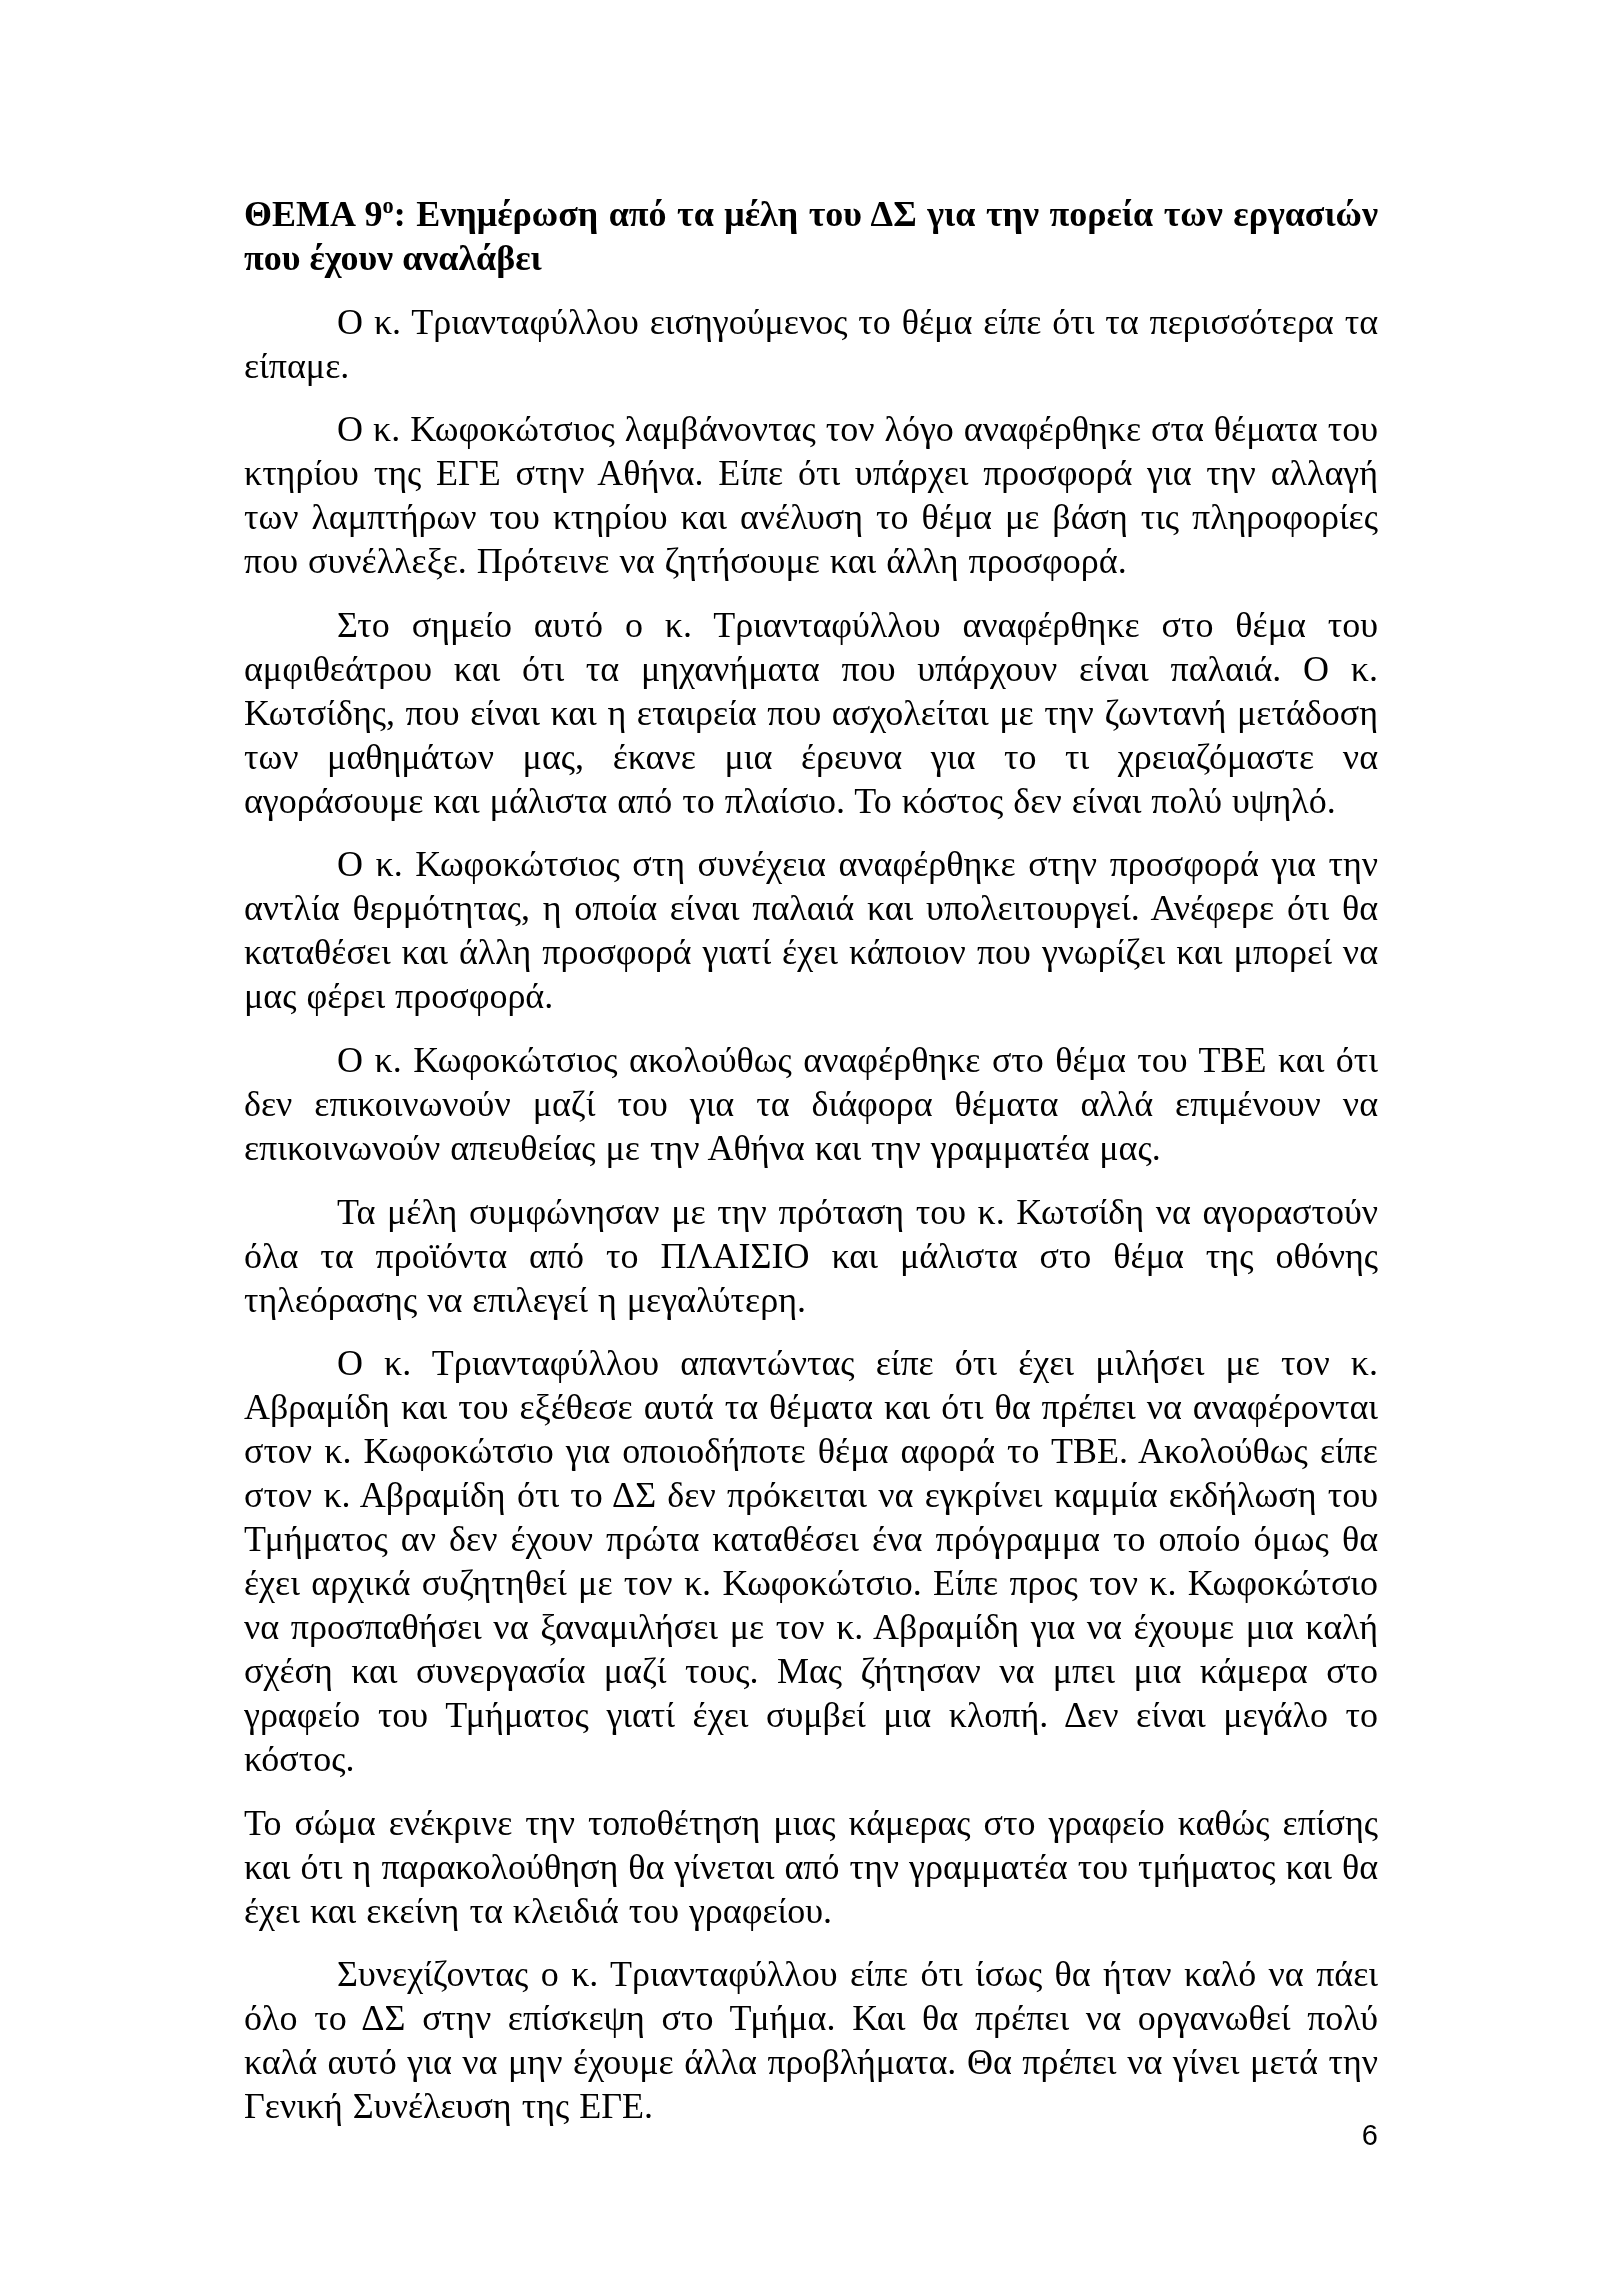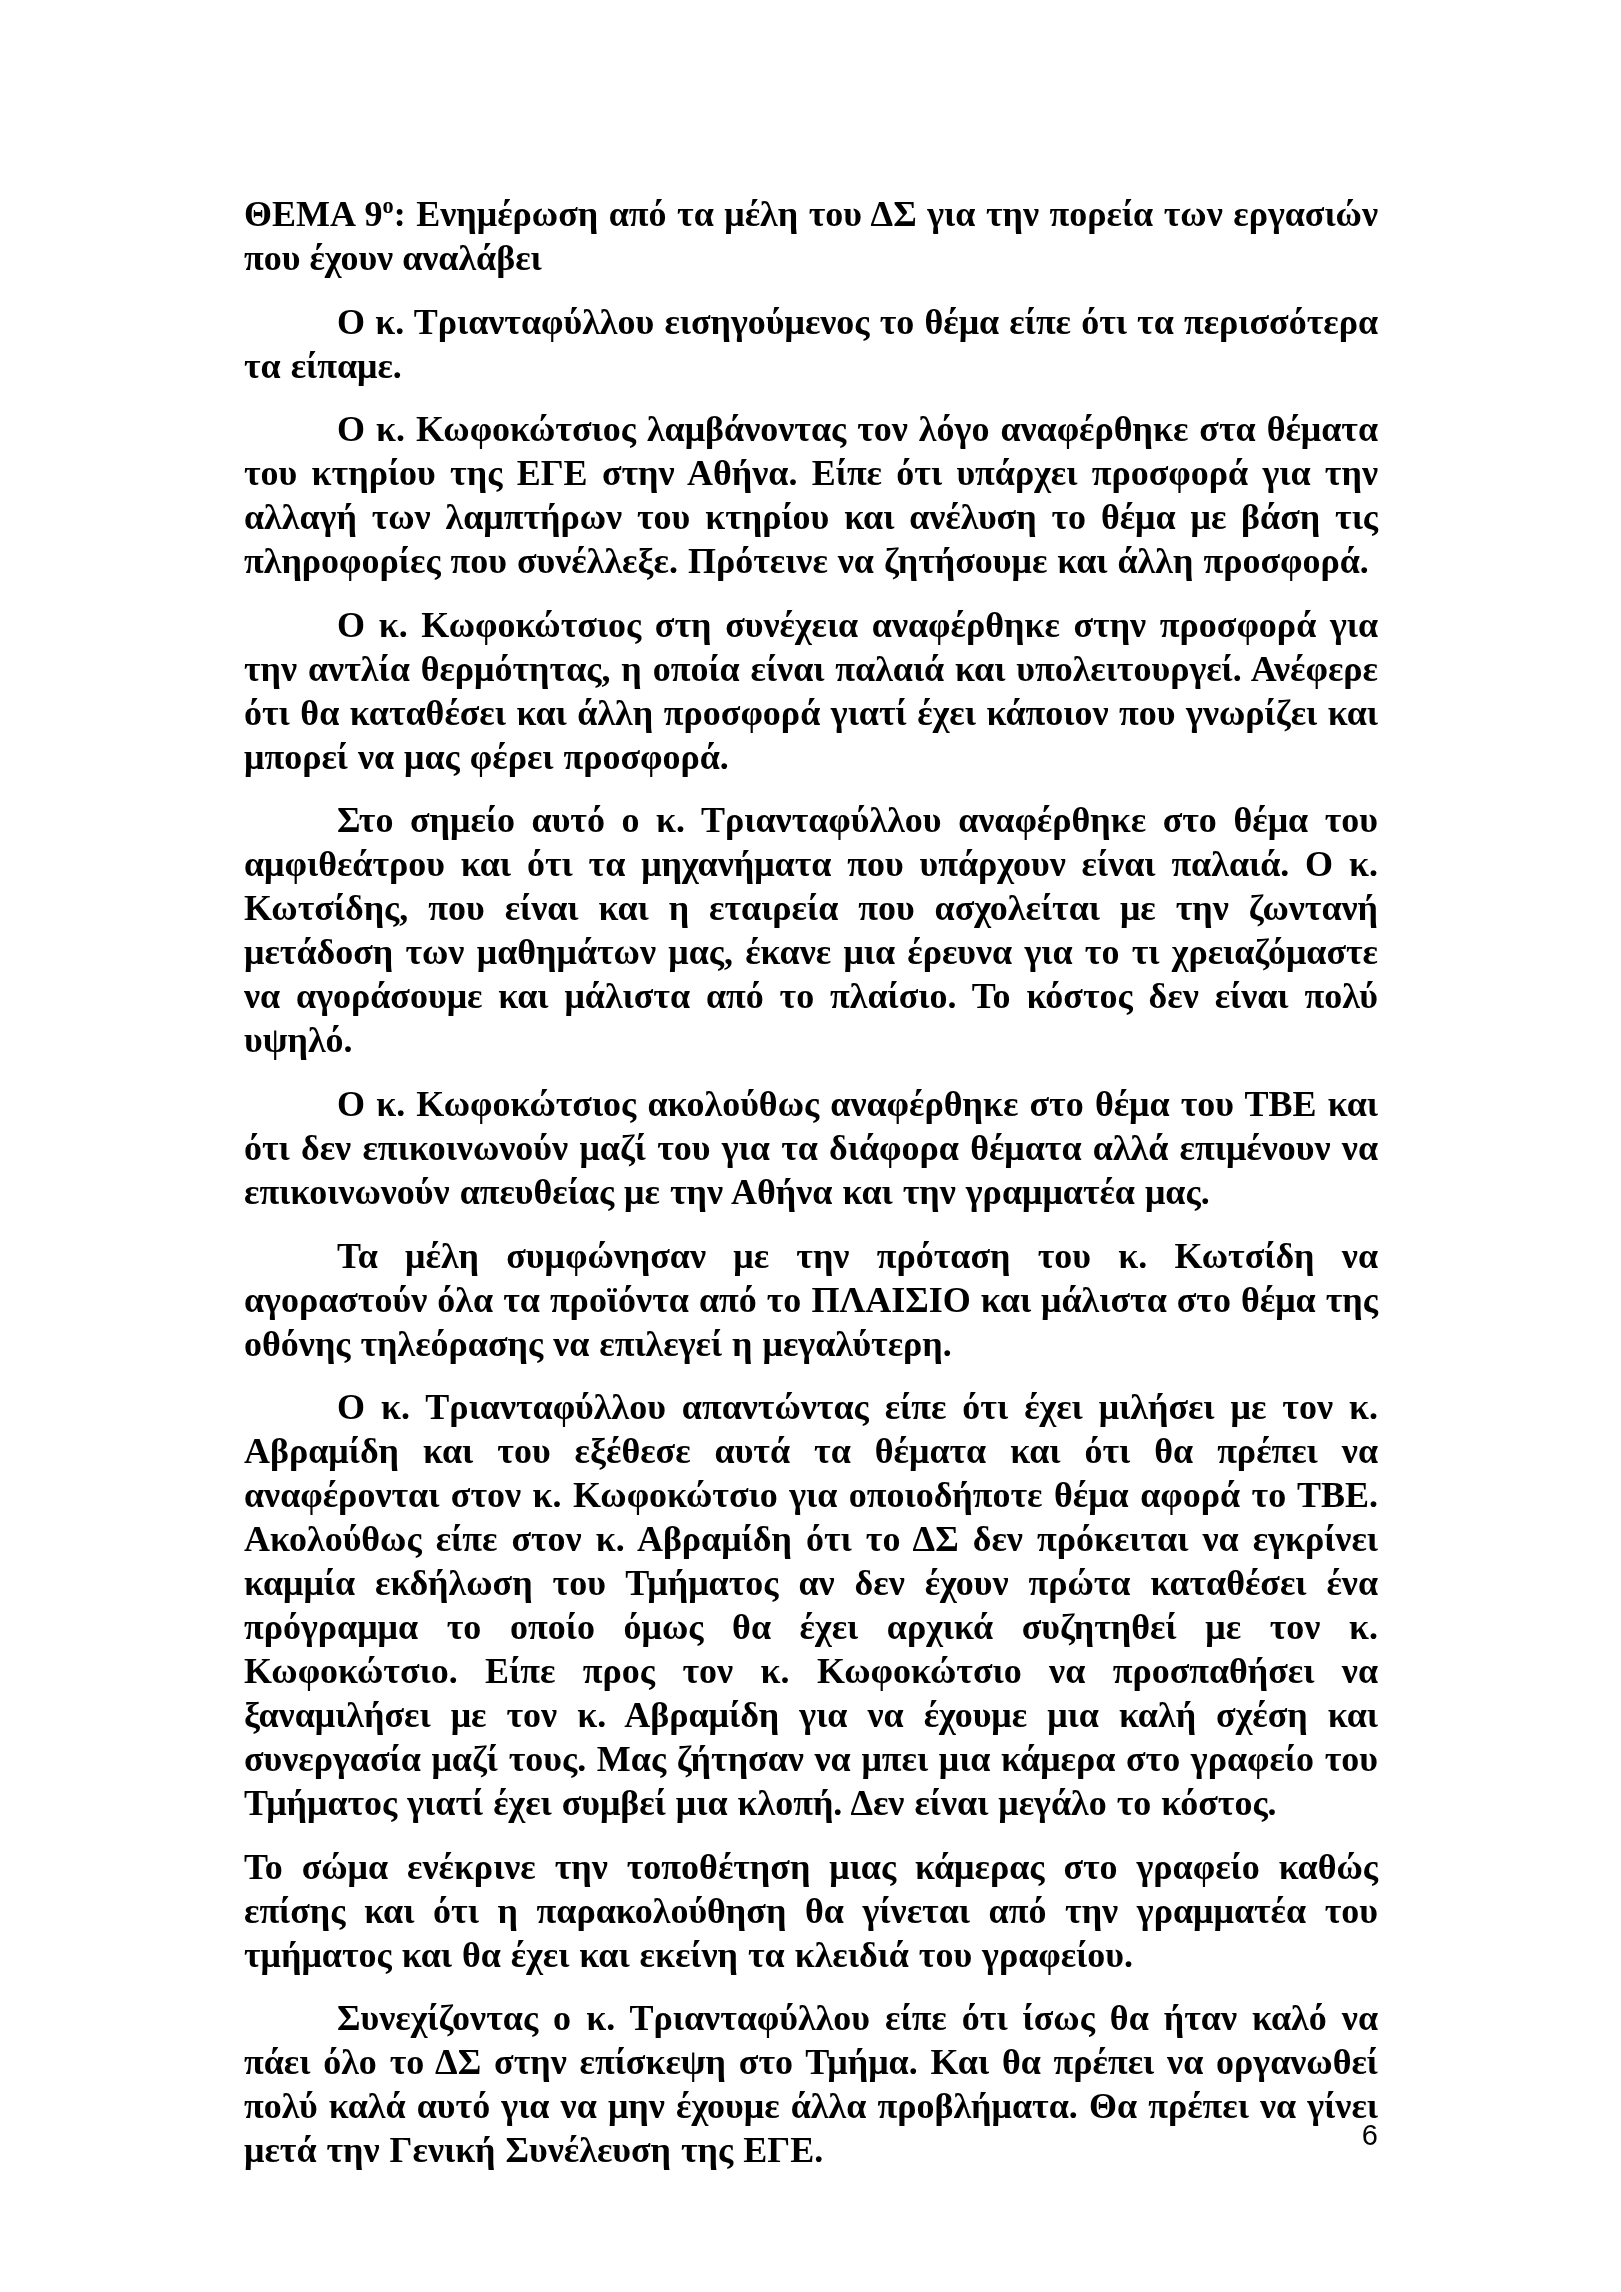--- a/index.html
+++ b/index.html
@@ -40,21 +40,20 @@
     font-size: 0.62em;
     line-height: 0;
     vertical-align: super;
   }
   .para {
     font-size: 36px;
     line-height: 44px;
     text-align: justify;
     margin: 0 0 19.6px 0;
     word-spacing: 1px;
-    font-weight: bold;
   }
   .para.indent {
     text-indent: 93px;
   }
   .page-number {
     position: absolute;
     right: 243px;
     top: 2118px;
     font-family: "Liberation Sans", sans-serif;
     font-size: 29px;
@@ -66,22 +65,22 @@
 <body>
 
 <div class="page">
   <div class="content">
     <h1 class="heading"><span>ΘΕΜΑ 9</span><sup>ο</sup><span>: Ενημέρωση από τα μέλη του ΔΣ για την πορεία των εργασιών που έχουν αναλάβει</span></h1>
 
     <div>
 
     <p class="para indent">Ο κ. Τριανταφύλλου εισηγούμενος το θέμα είπε ότι τα περισσότερα τα είπαμε.</p>
         <p class="para indent">Ο κ. Κωφοκώτσιος λαμβάνοντας τον λόγο αναφέρθηκε στα θέματα του κτηρίου της ΕΓΕ στην Αθήνα. Είπε ότι υπάρχει προσφορά για την αλλαγή των λαμπτήρων του κτηρίου και ανέλυση το θέμα με βάση τις πληροφορίες που συνέλλεξε. Πρότεινε να ζητήσουμε και άλλη προσφορά.</p>
+        <p class="para indent">Στο σημείο αυτό ο κ. Τριανταφύλλου αναφέρθηκε στο θέμα του αμφιθεάτρου και ότι τα μηχανήματα που υπάρχουν είναι παλαιά. Ο κ. Κωτσίδης, που είναι και η εταιρεία που ασχολείται με την ζωντανή μετάδοση των μαθημάτων μας, έκανε μια έρευνα για το τι χρειαζόμαστε να αγοράσουμε και μάλιστα από το πλαίσιο. Το κόστος δεν είναι πολύ υψηλό.</p>
         <p class="para indent">Ο κ. Κωφοκώτσιος στη συνέχεια αναφέρθηκε στην προσφορά για την αντλία θερμότητας, η οποία είναι παλαιά και υπολειτουργεί. Ανέφερε ότι θα καταθέσει και άλλη προσφορά γιατί έχει κάποιον που γνωρίζει και μπορεί να μας φέρει προσφορά.</p>
-        <p class="para indent">Στο σημείο αυτό ο κ. Τριανταφύλλου αναφέρθηκε στο θέμα του αμφιθεάτρου και ότι τα μηχανήματα που υπάρχουν είναι παλαιά. Ο κ. Κωτσίδης, που είναι και η εταιρεία που ασχολείται με την ζωντανή μετάδοση των μαθημάτων μας, έκανε μια έρευνα για το τι χρειαζόμαστε να αγοράσουμε και μάλιστα από το πλαίσιο. Το κόστος δεν είναι πολύ υψηλό.</p>
         <p class="para indent">Ο κ. Κωφοκώτσιος ακολούθως αναφέρθηκε στο θέμα του ΤΒΕ και ότι δεν επικοινωνούν μαζί του για τα διάφορα θέματα αλλά επιμένουν να επικοινωνούν απευθείας με την Αθήνα και την γραμματέα μας.</p>
         <p class="para indent">Τα μέλη συμφώνησαν με την πρόταση του κ. Κωτσίδη να αγοραστούν όλα τα προϊόντα από το ΠΛΑΙΣΙΟ και μάλιστα στο θέμα της οθόνης τηλεόρασης να επιλεγεί η μεγαλύτερη.</p>
         <p class="para indent">Ο κ. Τριανταφύλλου απαντώντας είπε ότι έχει μιλήσει με τον κ. Αβραμίδη και του εξέθεσε αυτά τα θέματα και ότι θα πρέπει να αναφέρονται στον κ. Κωφοκώτσιο για οποιοδήποτε θέμα αφορά το ΤΒΕ. Ακολούθως είπε στον κ. Αβραμίδη ότι το ΔΣ δεν πρόκειται να εγκρίνει καμμία εκδήλωση του Τμήματος αν δεν έχουν πρώτα καταθέσει ένα πρόγραμμα το οποίο όμως θα έχει αρχικά συζητηθεί με τον κ. Κωφοκώτσιο. Είπε προς τον κ. Κωφοκώτσιο να προσπαθήσει να ξαναμιλήσει με τον κ. Αβραμίδη για να έχουμε μια καλή σχέση και συνεργασία μαζί τους. Μας ζήτησαν να μπει μια κάμερα στο γραφείο του Τμήματος γιατί έχει συμβεί μια κλοπή. Δεν είναι μεγάλο το κόστος.</p>
         <p class="para">Το σώμα ενέκρινε την τοποθέτηση μιας κάμερας στο γραφείο καθώς επίσης και ότι η παρακολούθηση θα γίνεται από την γραμματέα του τμήματος και θα έχει και εκείνη τα κλειδιά του γραφείου.</p>
         <p class="para indent">Συνεχίζοντας ο κ. Τριανταφύλλου είπε ότι ίσως θα ήταν καλό να πάει όλο το ΔΣ στην επίσκεψη στο Τμήμα. Και θα πρέπει να οργανωθεί πολύ καλά αυτό για να μην έχουμε άλλα προβλήματα. Θα πρέπει να γίνει μετά την Γενική Συνέλευση της ΕΓΕ.</p>
       </div>
   </div>
 
   <div class="page-number">6</div>
 </div>

